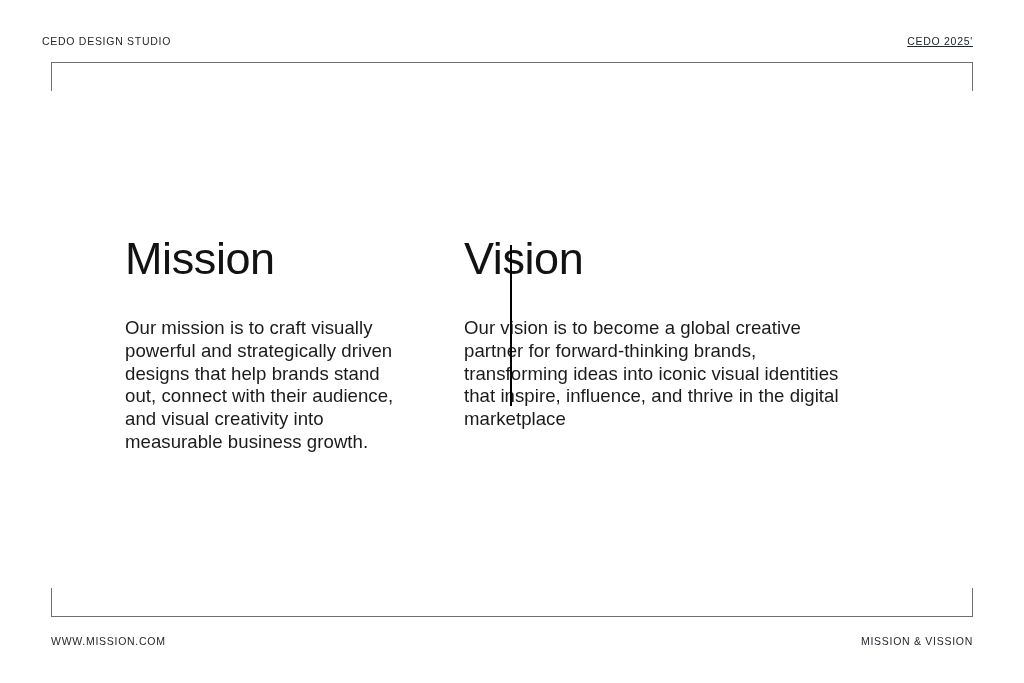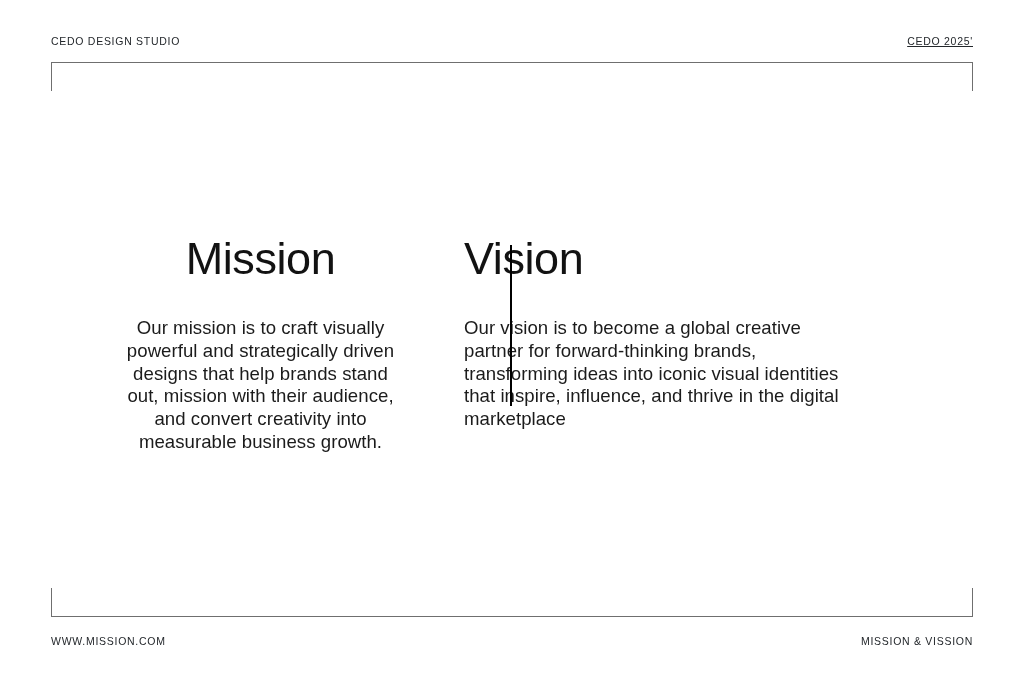--- a/index.html
+++ b/index.html
@@ -23,21 +23,21 @@
   
   .micro-text {
     position: absolute;
     font-size: 10.5px;
     font-weight: 400;
     letter-spacing: 0.72px;
     color: #23272b;
     white-space: nowrap;
     line-height: 1;
   }
-  .header-left  { left: 51px;  top: 36px; }
+  .header-left  { left: 42px;  top: 36px; }
   .header-right { right: 51px; top: 36px; text-decoration: underline; }
   .footer-left  { left: 51px;  top: 636px; }
   .footer-right { right: 51px; top: 636px; }
 
   
   .rule {
     position: absolute;
     background: #6f6f6f;
   }
   .rule-h {
@@ -67,21 +67,20 @@
     align-items: flex-start;
   }
 
   .column {
     box-sizing: border-box;
   }
   .col-mission {
     width: 436px;
     padding-left: 125px;
     padding-right: 40px;
-    text-align: center;
   }
   .col-vision {
     width: 513px;
     padding-left: 28px;
     padding-right: 110px;
   }
 
   .divider {
     position: absolute;
     left: 510px;
@@ -119,21 +118,21 @@
   <div class="micro-text header-right">CEDO 2025'</div>
 
   <div class="rule rule-h rule-top"></div>
   <div class="rule rule-v tick-tl"></div>
   <div class="rule rule-v tick-tr"></div>
 
   <div class="columns">
 
     <div class="column col-mission">
       <h1 class="col-heading">Mission</h1>
-      <p class="col-body">Our mission is to craft visually powerful and strategically driven designs that help brands stand out, mission with their audience, and convert creativity into measurable business growth.</p>
+      <p class="col-body">Our mission is to craft visually powerful and strategically driven designs that help brands stand out, connect with their audience, and visual creativity into measurable business growth.</p>
     </div>
 
     <div class="column col-vision">
       <h1 class="col-heading">Vision</h1>
       <p class="col-body">Our vision is to become a global creative partner for forward-thinking brands, transforming ideas into iconic visual identities that inspire, influence, and thrive in the digital marketplace</p>
     </div>
 
   </div>
 
   <div class="divider"></div>

